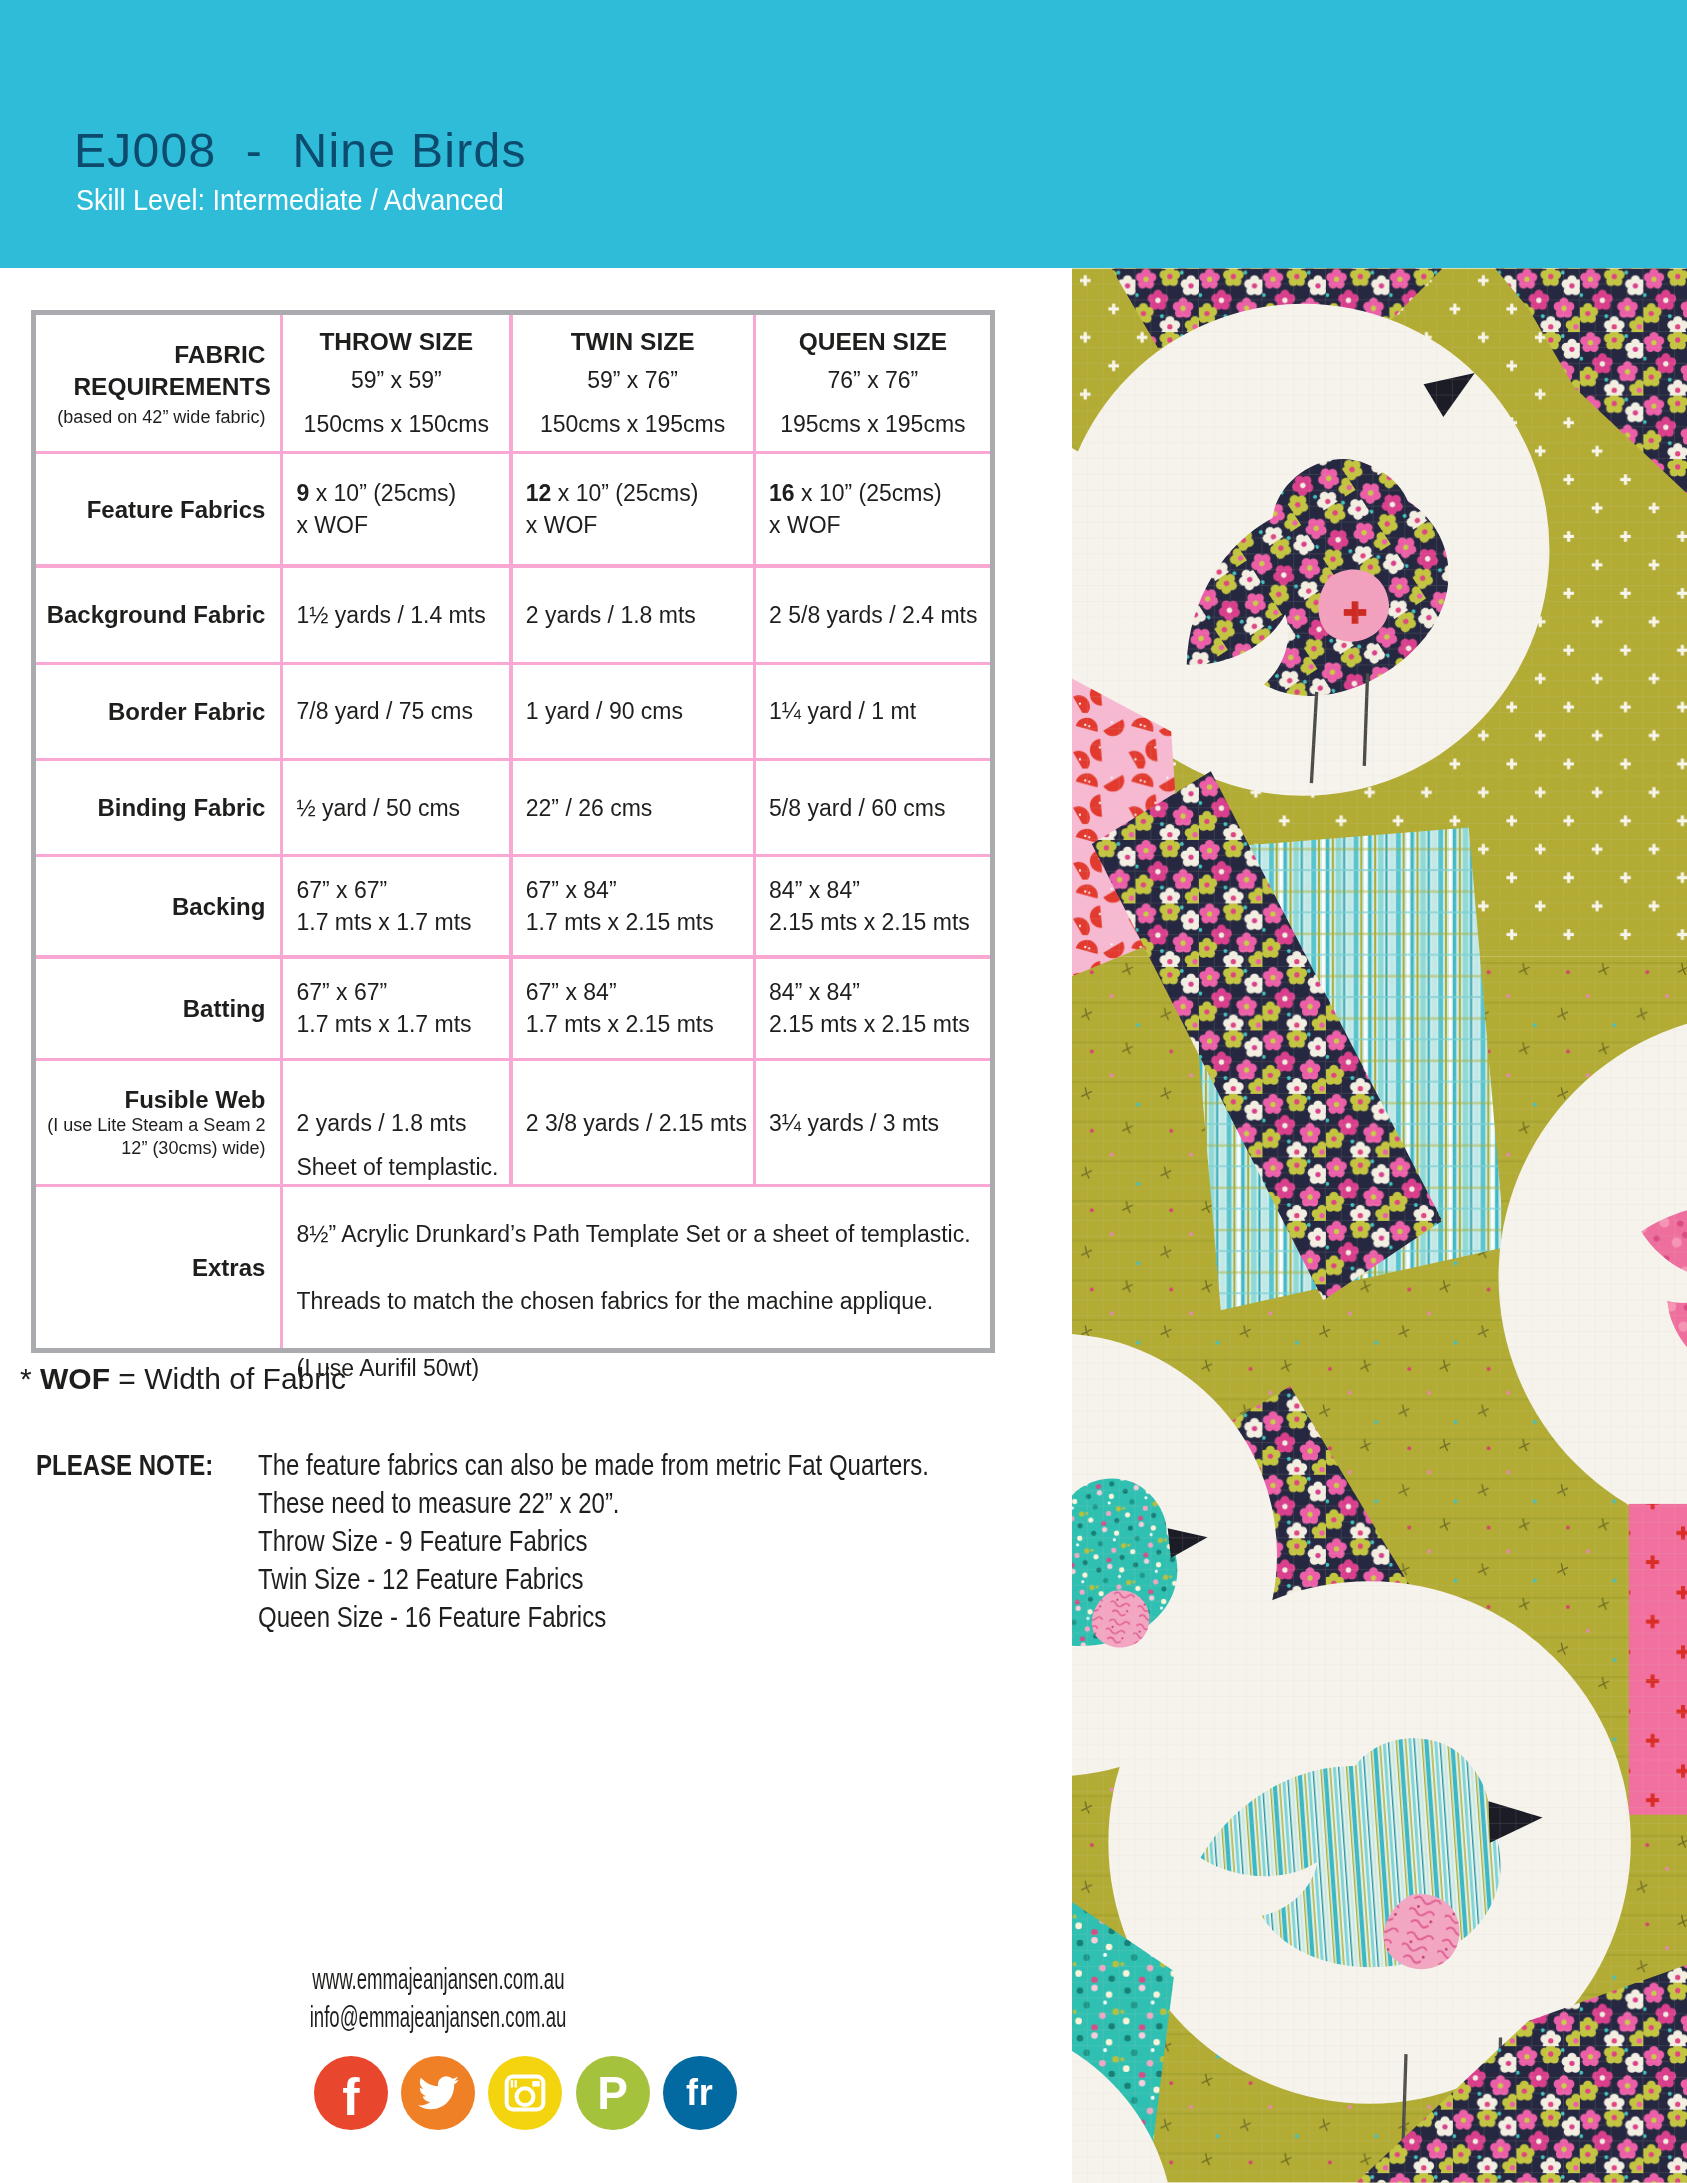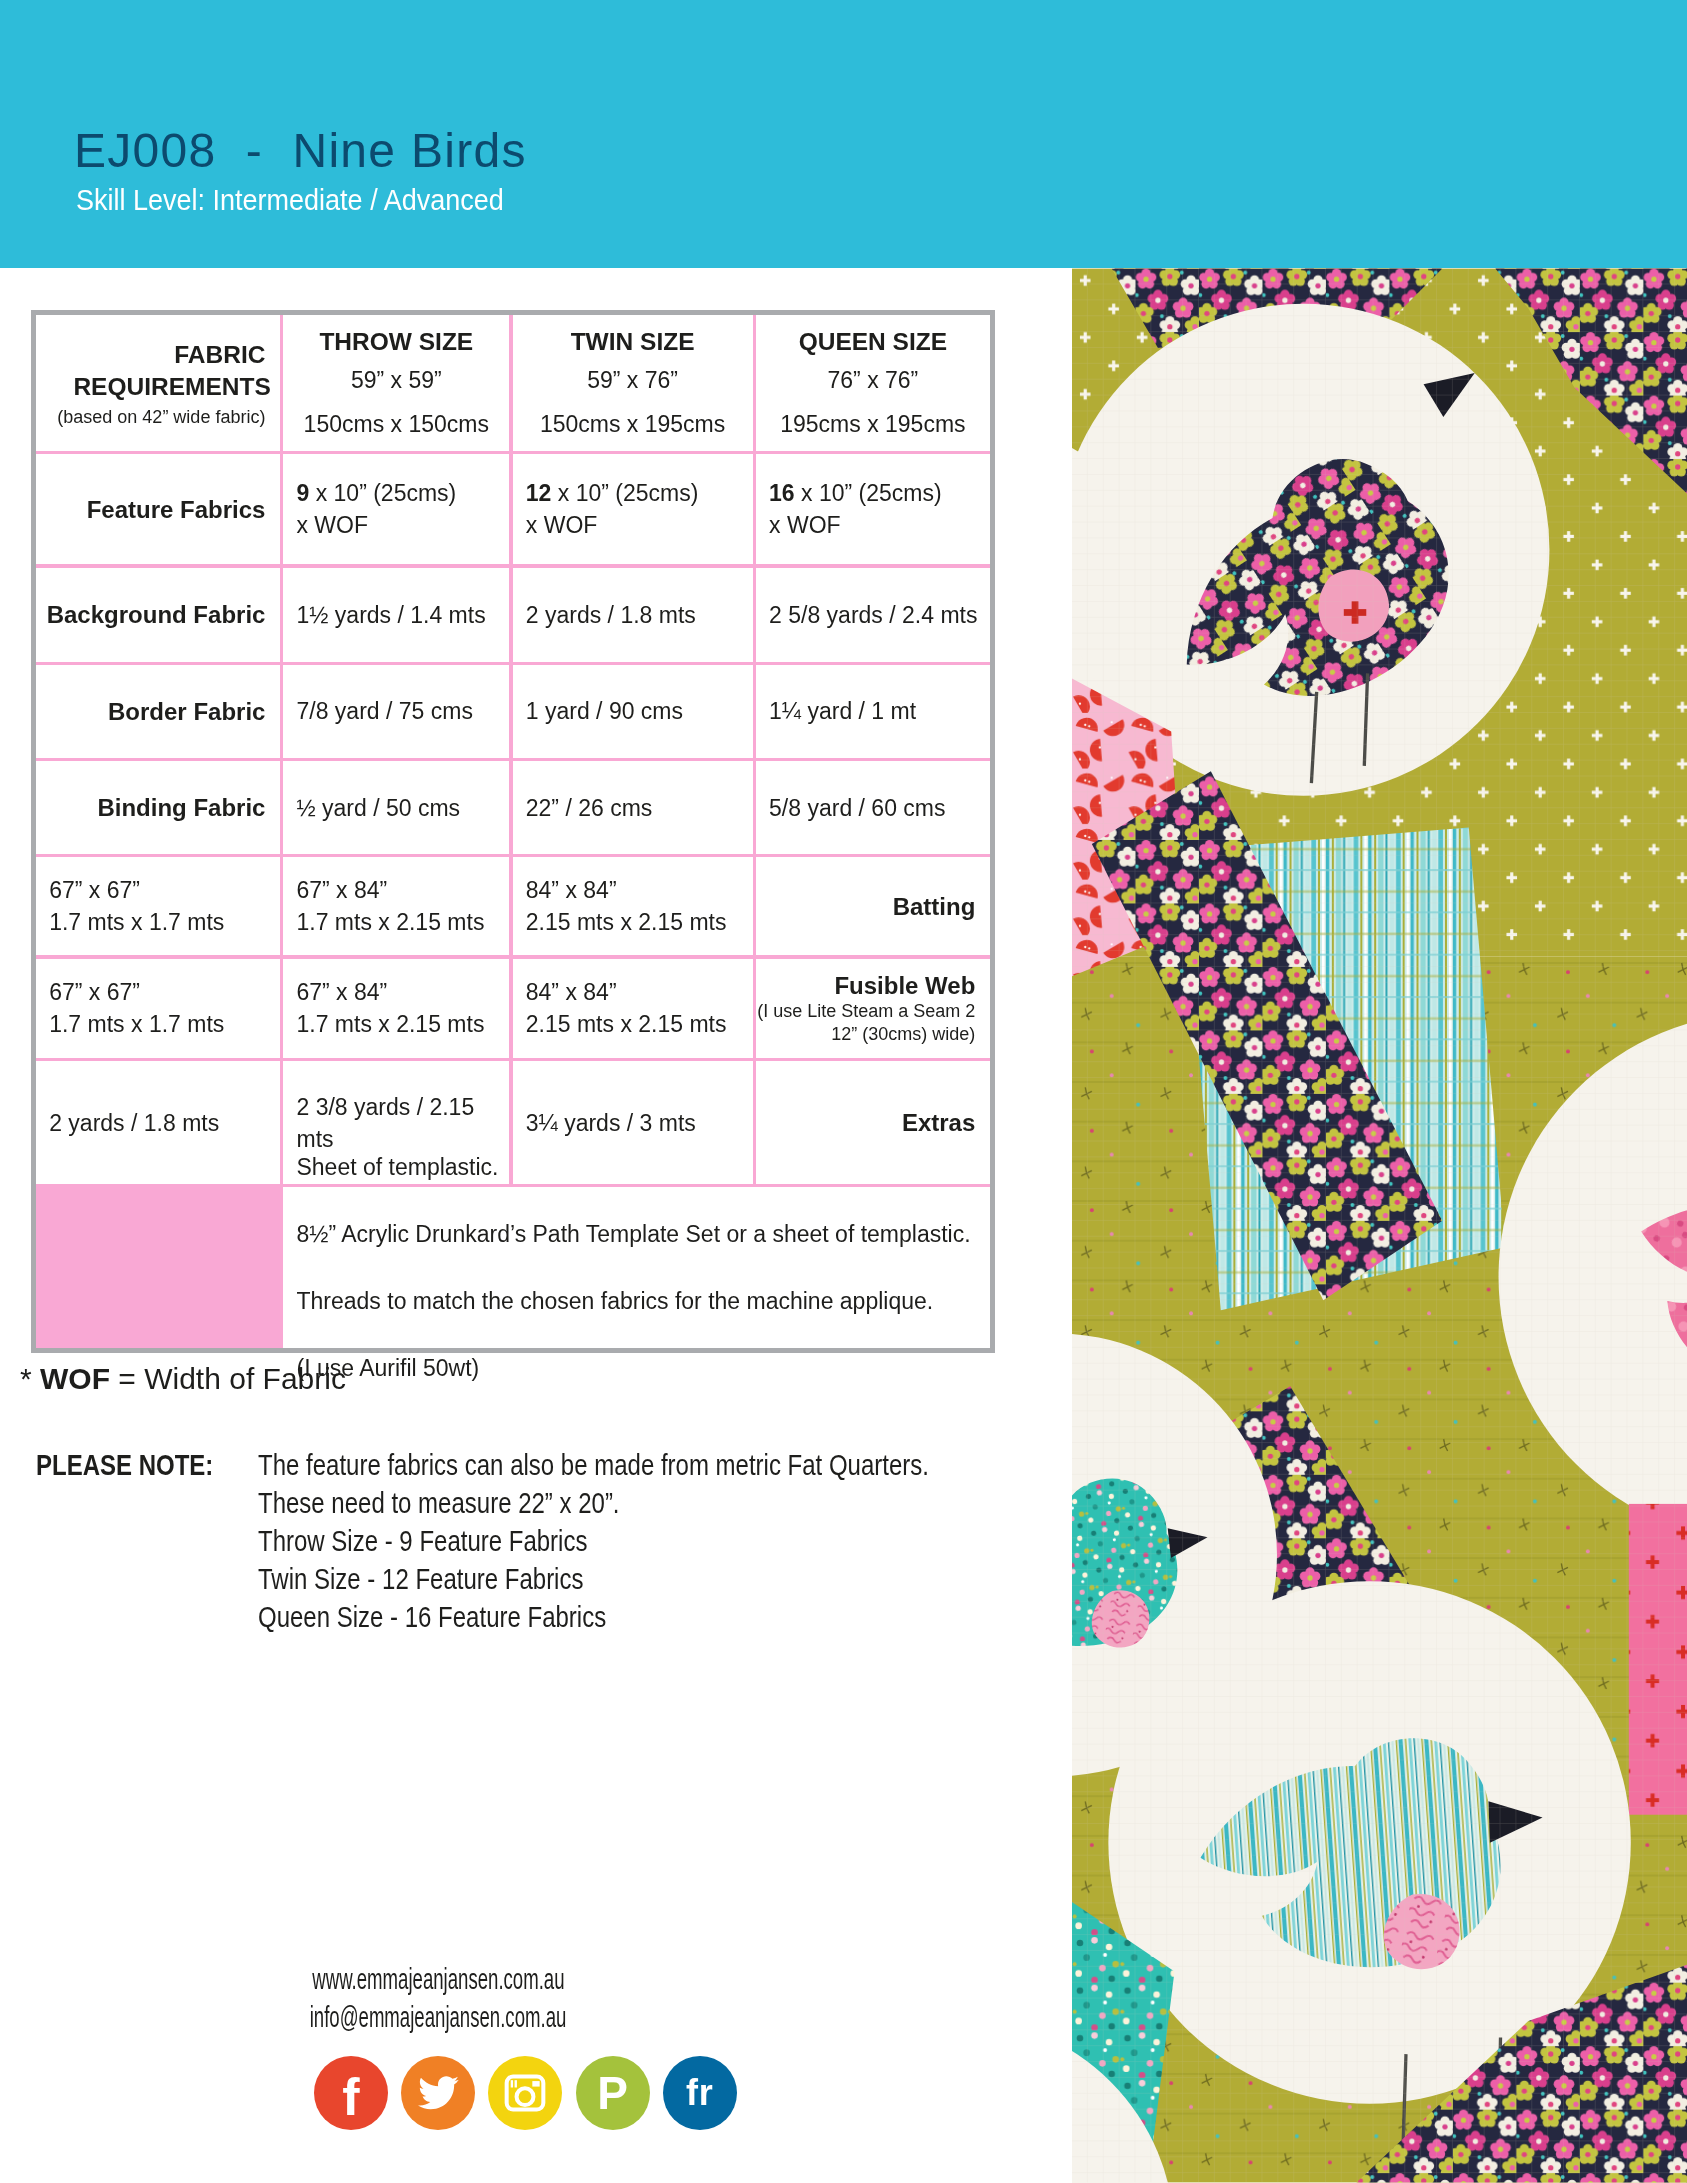--- a/index.html
+++ b/index.html
@@ -134,20 +134,23 @@
     <div class="cell val">
         <div>½ yard / 50 cms</div>
       </div>
     <div class="cell val">
         <div>22” / 26 cms</div>
       </div>
     <div class="cell val">
         <div>5/8 yard / 60 cms</div>
       </div>
 
+    <div class="cell lbl">
+        <span>Backing</span>
+      </div>
     <div class="cell val">
         <div>67” x 67”</div>
         <div>1.7 mts x 1.7 mts</div>
       </div>
     <div class="cell val">
         <div>67” x 84”</div>
         <div>1.7 mts x 2.15 mts</div>
       </div>
     <div class="cell val">
         <div>84” x 84”</div>

